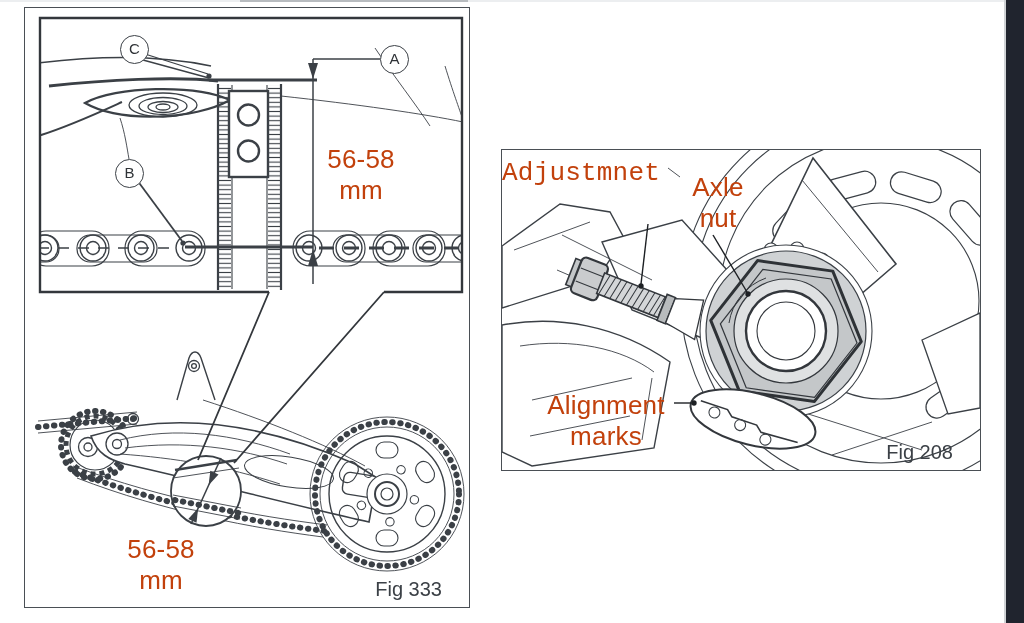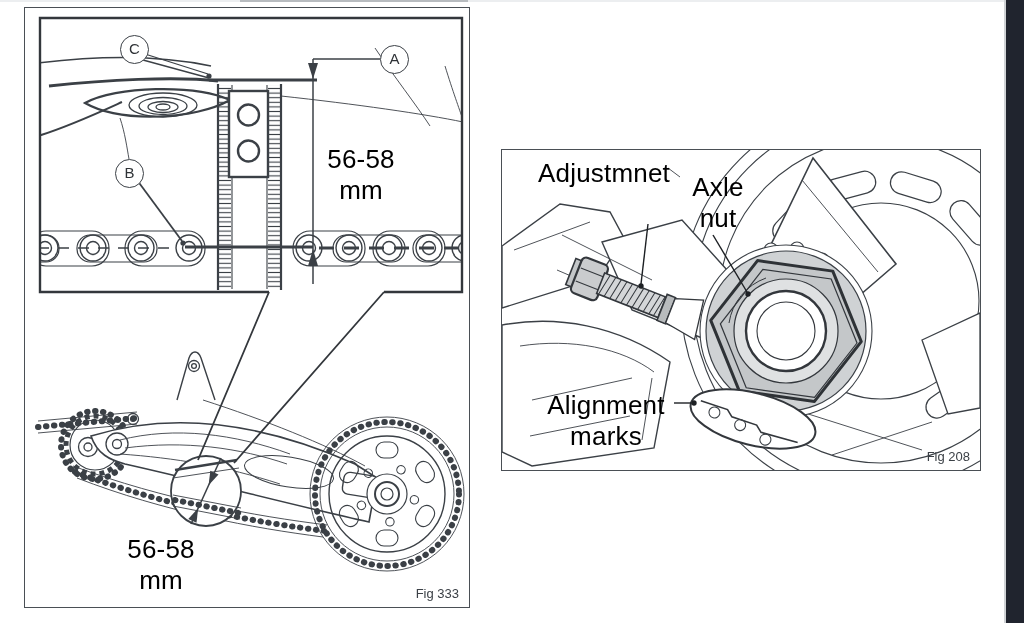--- a/index.html
+++ b/index.html
@@ -15,25 +15,25 @@
   .figure-box{position:absolute;background:#fff;border:1.5px solid #4a4f55;overflow:hidden;}
   .fig207{left:24px;top:7px;width:444px;height:599px;}
   .fig208{left:501px;top:149px;width:478px;height:320px;}
   .figure-box svg{position:absolute;left:0;top:0;}
 
   .callout{
     position:absolute;width:27px;height:27px;border:1.7px solid #3b4046;border-radius:50%;
     background:#fff;color:#2f3337;font-size:15px;line-height:26px;text-align:center;z-index:4;
   }
   .red-label{
-    position:absolute;color:#000000;font-size:26px;line-height:31px;text-align:center;z-index:5;
+    position:absolute;color:#c2410c;font-size:26px;line-height:31px;text-align:center;z-index:5;
     letter-spacing:0.2px;
   }
   .fig-caption{
-    position:absolute;right:10px;bottom:6px;color:#3b4046;font-size:13px;z-index:5;
+    position:absolute;right:27px;bottom:6px;color:#3b4046;font-size:20px;z-index:5;
   }
 </style>
 </head>
 <body>
 
 <div class="page">
   <div class="top-strip"></div>
   <div class="top-strip-dark"></div>
   <div class="edge-divider"></div>
   <div class="side-bar"></div>
@@ -311,21 +311,21 @@
       <g stroke="#1d2024" stroke-width="1.4" fill="none">
         <path d="M146 74 L139 134"></path>
         <path d="M211 85 L245 142"></path>
         <path d="M172 253 L189 253"></path>
       </g>
       <circle cx="139" cy="136" r="2.7" fill="#1d2024"></circle>
       <circle cx="246" cy="144" r="2.7" fill="#1d2024"></circle>
       <circle cx="192" cy="253" r="2.7" fill="#1d2024"></circle>
     </svg>
 
-    <div class="red-label" style="left:27px;top:8px;width:150px;">
+    <div class="red-label" style="left:0;top:8px;width:150px;font-family:Liberation Mono, monospace;">
       <div>Adjustmnet</div>
     </div>
 
     <div class="red-label" style="left:19px;top:240px;width:170px;">
       <div>Alignment</div>
       <div>marks</div>
     </div>
 
     <div class="red-label" style="left:156px;top:22px;width:120px;">
       <div>Axle</div>

